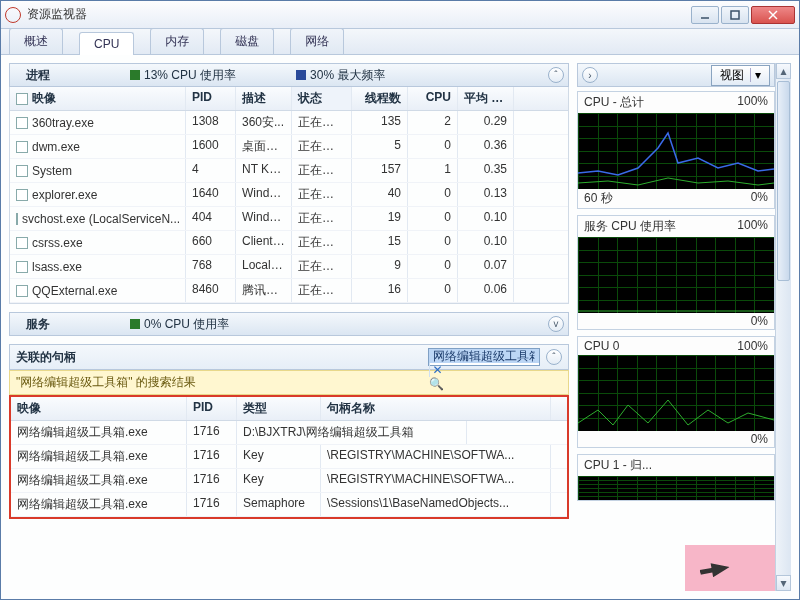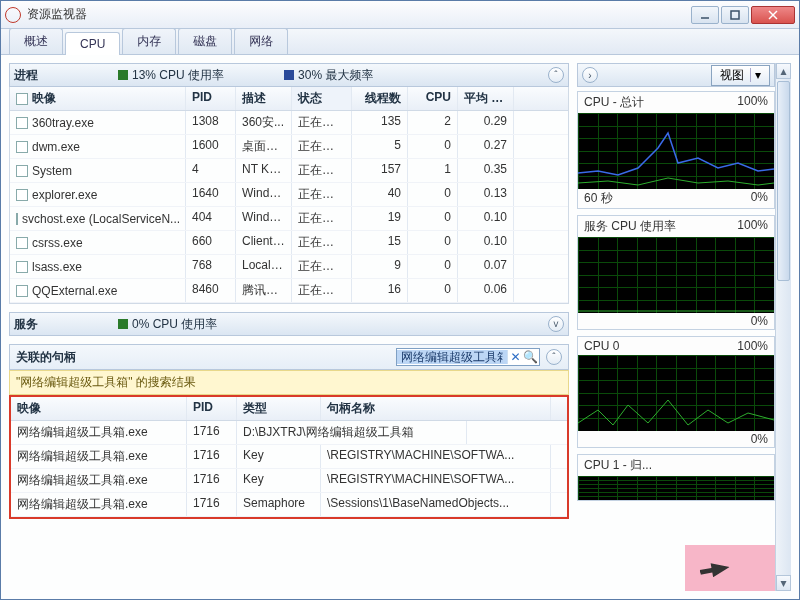--- a/index.html
+++ b/index.html
@@ -12,29 +12,29 @@
 .titlebar .app-icon::after { content: ""; position: absolute; left: 3px; top: 3px; width: 7px; height: 7px; background: transparent; }
 .titlebar .title { flex: 1; color: #333; }
 .winbtns { display: flex; gap: 2px; }
 .winbtn { width: 28px; height: 18px; background: linear-gradient(#f2f6fb, #d8e3f0); border: 1px solid #9ab2cc; border-radius: 2px; display: flex; align-items: center; justify-content: center; cursor: pointer; color: #3a5068; }
 .winbtn.close { background: linear-gradient(#e88, #d9534f); color: #fff; border-color: #a33; width: 44px; }
 .winbtn svg { width: 10px; height: 10px; }
 
 .menubar { height: 22px; background: linear-gradient(#f8fafd, #eaf0f8); border-bottom: 1px solid #c5d3e4; display: flex; align-items: center; padding: 0 6px; gap: 14px; }
 .menubar span { color: #333; cursor: default; }
 
-.tabbar { height: 26px; background: linear-gradient(#f4f7fb, #e2eaf4); border-bottom: 1px solid #b8c8dc; display: flex; align-items: flex-end; padding: 0 8px; gap: 2px; }
+.tabbar { height: 26px; background: linear-gradient(#f4f7fb, #e2eaf4); border-bottom: 1px solid #b8c8dc; display: flex; align-items: flex-end; padding: 0 8px; gap: 16px; }
 .tab { padding: 4px 14px; border: 1px solid #b8c8dc; border-bottom: none; background: linear-gradient(#f0f4fa, #e0e9f3); border-radius: 3px 3px 0 0; cursor: pointer; color: #335; }
 .tab.active { background: #fff; position: relative; top: 1px; }
 
 .content { flex: 1; display: flex; gap: 8px; padding: 8px; background: #fdfefe; overflow: hidden; }
 .left { flex: 1; display: flex; flex-direction: column; gap: 4px; overflow: hidden; }
 .right { width: 198px; display: flex; flex-direction: column; gap: 4px; }
 
-.panel-hdr { height: 24px; background: linear-gradient(#f4f8fc, #dbe6f2); border: 1px solid #b8c8dc; display: flex; align-items: center; padding: 0 4px; gap: 10px; color: #234; position: relative; }
+.panel-hdr { height: 24px; background: linear-gradient(#f4f8fc, #dbe6f2); border: 1px solid #b8c8dc; display: flex; align-items: center; padding: 0 16px; gap: 10px; color: #234; position: relative; }
 .panel-hdr .title { font-weight: bold; }
 .panel-hdr .stat { display: flex; align-items: center; gap: 4px; }
 .sq { width: 10px; height: 10px; }
 .sq.green { background: #2a7a2a; }
 .sq.blue { background: #2a4a9a; }
 .panel-hdr .collapse { position: absolute; right: 4px; width: 16px; height: 16px; border: 1px solid #9ab2cc; border-radius: 50%; background: linear-gradient(#fff,#e5edf6); display: flex; align-items: center; justify-content: center; cursor: pointer; color: #456; font-size: 10px; }
 
 .table { border: 1px solid #d0dae6; border-top: none; }
 .thead { display: flex; background: linear-gradient(#fafcfe, #e9eff7); border-bottom: 1px solid #d0dae6; font-weight: bold; }
 .th, .td { padding: 3px 6px; border-right: 1px solid #e2e9f2; overflow: hidden; white-space: nowrap; text-overflow: ellipsis; }
@@ -52,21 +52,21 @@
 .col-avg { width: 56px; text-align: right; }
 
 .col-h-img { width: 176px; }
 .col-h-pid { width: 50px; }
 .col-h-type { width: 84px; }
 .col-h-hname { width: 230px; }
 
 .searchbar { height: 26px; border: 1px solid #b8c8dc; background: linear-gradient(#f4f8fc,#e6eef7); display: flex; align-items: center; padding: 0 6px; gap: 6px; }
 .searchbar .title { font-weight: bold; color: #234; flex-shrink:0;}
 .searchbar .spacer { flex: 1; }
-.searchbox { display: flex; align-items: center; border: 1px solid #7fa0c4; background: #fff; height: 18px; }
+.searchbox { display: flex; align-items: flex-start; border: 1px solid #7fa0c4; background: #fff; height: 18px; flex-direction: column; }
 .searchbox input { border: none; outline: none; width: 110px; padding: 0 4px; background: #bcd6f5; color: #1a3a6a;}
 .searchbox .x { width: 16px; text-align: center; color: #2a6bc4; cursor: pointer; border-left:1px solid #cfe0f2;}
 .searchbox .mag { width: 16px; text-align: center; color: #2a6bc4; cursor: pointer; }
 .searchbar .collapse { width: 16px; height: 16px; border: 1px solid #9ab2cc; border-radius: 50%; background: linear-gradient(#fff,#e5edf6); display: flex; align-items: center; justify-content: center; cursor: pointer; color: #456; font-size: 10px; }
 
 .result-label { background: #fff7d0; border: 1px solid #e8d88a; padding: 3px 6px; color: #6a5a10; }
 .redbox { border: 2px solid #d93a2a; }
 
 .right-top { height: 24px; background: linear-gradient(#f4f8fc,#dbe6f2); border: 1px solid #b8c8dc; display: flex; align-items: center; padding: 0 4px; gap: 6px; }
 .right-top .collapse { width: 16px; height: 16px; border: 1px solid #9ab2cc; border-radius: 50%; background: linear-gradient(#fff,#e5edf6); display:flex;align-items:center;justify-content:center;cursor:pointer;color:#456;font-size:10px;}
@@ -167,21 +167,21 @@
                 <div class="td col-cpu">2</div>
                 <div class="td col-avg">0.29</div>
               </div>
               <div class="tr">
                 <div class="td col-img"><span class="chk"></span>dwm.exe</div>
                 <div class="td col-pid">1600</div>
                 <div class="td col-desc">桌面窗...</div>
                 <div class="td col-stat">正在运行</div>
                 <div class="td col-thr">5</div>
                 <div class="td col-cpu">0</div>
-                <div class="td col-avg">0.27</div>
+                <div class="td col-avg">0.36</div>
               </div>
               <div class="tr">
                 <div class="td col-img"><span class="chk"></span>System</div>
                 <div class="td col-pid">4</div>
                 <div class="td col-desc">NT Ker...</div>
                 <div class="td col-stat">正在运行</div>
                 <div class="td col-thr">157</div>
                 <div class="td col-cpu">1</div>
                 <div class="td col-avg">0.35</div>
               </div>

